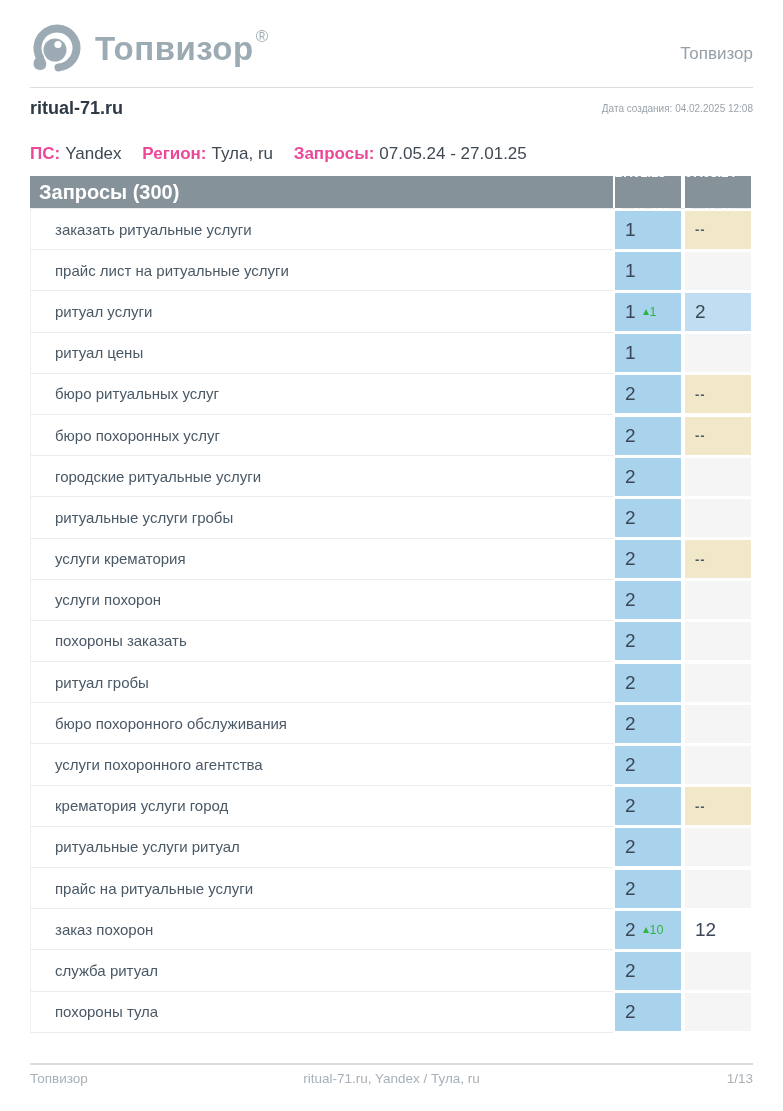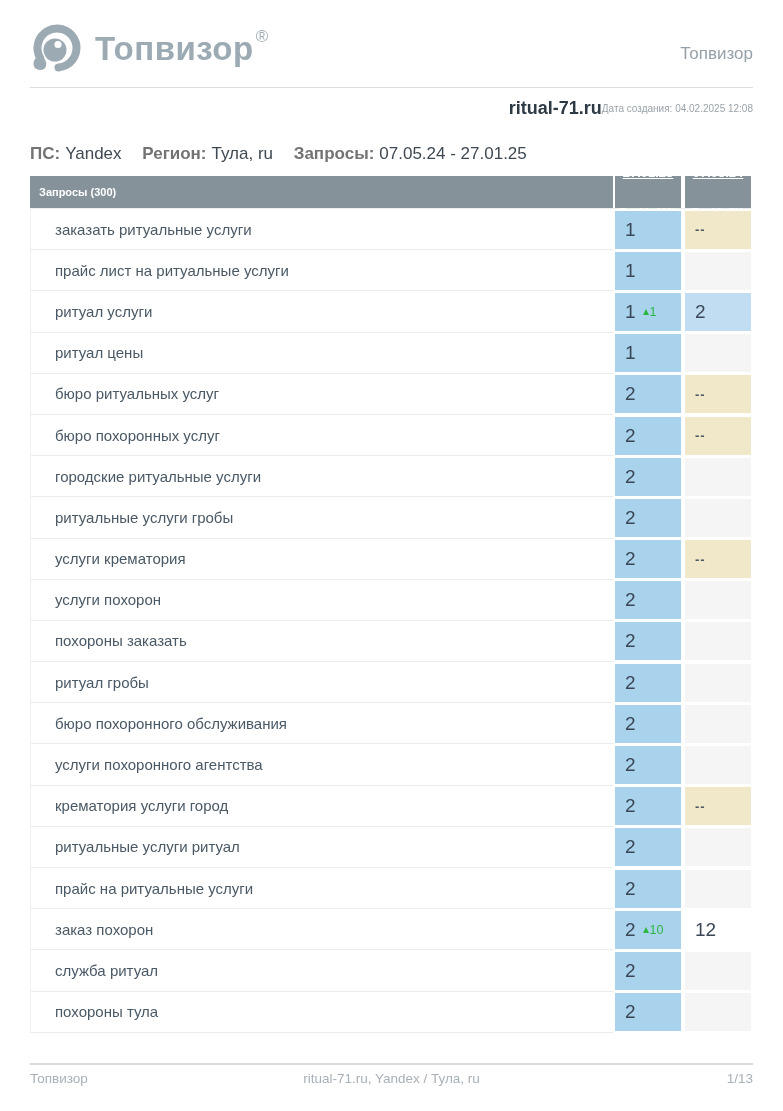--- a/index.html
+++ b/index.html
@@ -10,36 +10,36 @@
   
   .brand-row { position:absolute; top:20px; left:30px; right:30px; height:60px; }
   .brand { position:absolute; left:0; top:2px; display:flex; align-items:center; }
   .brand svg { display:block; }
   .brand-text { font-size:33px; font-weight:700; color:#9caab3; margin-left:12px; letter-spacing:0.5px; }
   .brand-r { font-size:17px; color:#a2aeb6; vertical-align:top; position:relative; top:-12px; margin-left:2px; }
   .brand-right { position:absolute; right:0; top:24px; font-size:17px; color:#95a0a9; }
   .divider1 { position:absolute; top:87px; left:30px; right:30px; border-top:1px solid #d9dee1; }
 
   
-  .site-row { position:absolute; top:98px; left:30px; right:30px; display:flex; justify-content:flex-end; align-items:center; }
+  .site-row { position:absolute; top:98px; left:30px; right:30px; display:flex; justify-content:space-between; align-items:center; }
   .site-name { font-size:18px; font-weight:700; color:#2d3a46; }
   .created-at { font-size:10px; color:#9aa3ab; }
 
   
   .params { position:absolute; top:144px; left:30px; right:30px; font-size:17px; color:#3e4953; }
-  .pl { font-weight:700; color:#737373; margin-right:5px; }
+  .pl { font-weight:700; color:#ec4899; margin-right:5px; }
   .gap { margin-left:16px; }
 
   
   .tbl { position:absolute; top:176px; left:30px; width:721px; }
   .t-head { display:flex; height:32px; }
-  .th-q { flex:1; background:#86929a; color:#fff; font-size:11px; font-weight:700;
+  .th-q { flex:1; background:#86929a; color:#fff; font-size:20px; font-weight:700;
           display:flex; align-items:center; padding-left:9px; }
-  .th-col { width:66px; background:#86929a; color:#fff; text-align:center;
-            display:flex; flex-direction:column; justify-content:center; line-height:1.15;text-decoration:underline; }
+  .th-col { width:66px; background:#86929a; color:#fff; text-align:left;
+            display:flex; flex-direction:column; justify-content:center; line-height:1.15; }
   .th-col .d { font-size:13px; font-weight:700; }
   .th-col .t { font-size:10.5px; font-weight:700;margin-top:26px; }
   .th-c1 { margin-left:2px; }
   .th-c2 { margin-left:4px; }
 
   .t-body { border-top:1px solid #eceded; }
   .t-row { display:flex; height:41.2px; }
   .td-q { flex:1; background:#fff; border-bottom:1px solid #ececed; border-left:1px solid #f0f0f1;
           display:flex; align-items:center; padding-left:24px; margin-right:2px;
           font-size:15px; color:#4a5966; }

